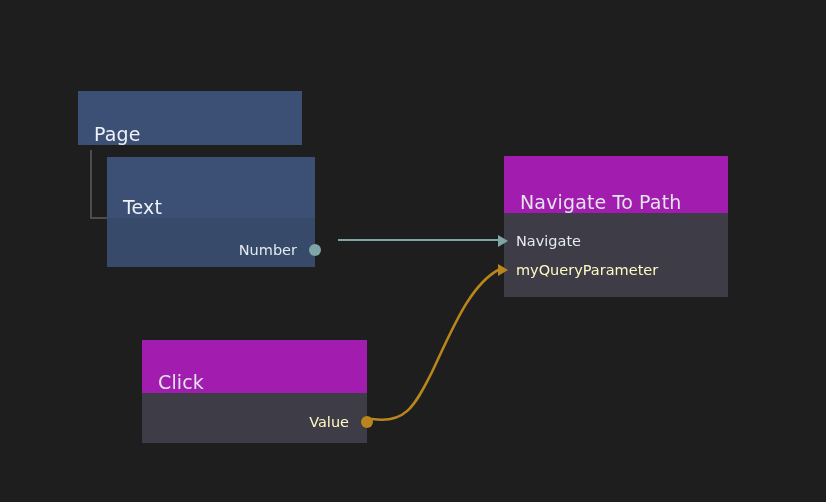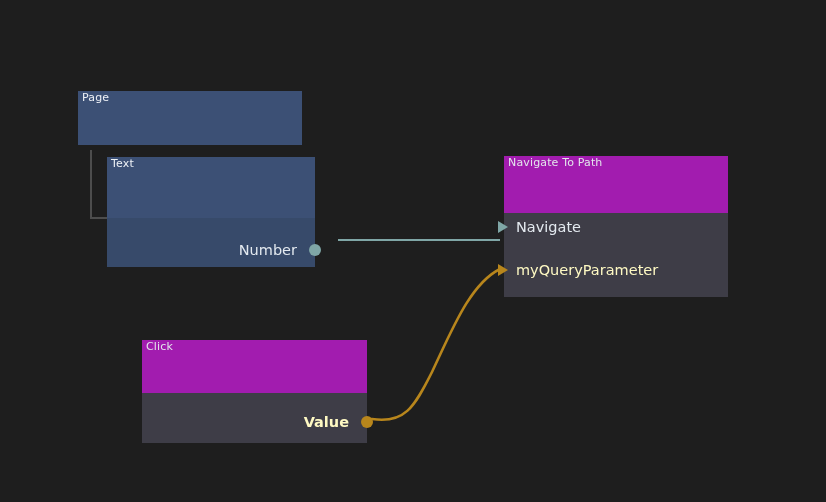--- a/index.html
+++ b/index.html
@@ -34,23 +34,23 @@
 
   
   .node {
     position: absolute;
     z-index: 2;
     box-sizing: border-box;
   }
   .node-header {
     box-sizing: border-box;
     display: flex;
-    align-items: flex-start;
-    padding-left: 4px;
-    font-size: 11px;
+    align-items: flex-end;
+    padding-left: 16px;
+    font-size: 19px;
     letter-spacing: 0.15px;
     color: #e8eaf0;
   }
   .node-body {
     box-sizing: border-box;
     position: relative;
   }
 
   
   .node-blue > .node-header { background: #3c5075; color: #eef1f6; }
@@ -142,36 +142,36 @@
         <span class="port-dot teal" style="margin-left:12px; margin-right:-6px;"></span>
       </div>
     </div>
   </div>
 
   <div class="node node-gray" style="left:504px; top:156px; width:224px;">
     <div class="node-header" style="height:57px;">
       <span>Navigate To Path</span>
     </div>
     <div class="node-body" style="height:84px;">
-      <div class="port-row in" style="top:14px;">
+      <div class="port-row in" style="top:28px;">
         <span class="port-arrow teal" style="margin-left:-6px; margin-right:8px;"></span>
         <span class="port-label teal">Navigate</span>
       </div>
       <div class="port-row in" style="top:57px;">
         <span class="port-arrow orange" style="margin-left:-6px; margin-right:8px;"></span>
         <span class="port-label orange">myQueryParameter</span>
       </div>
     </div>
   </div>
 
   <div class="node node-gray" style="left:142px; top:340px; width:225px;">
     <div class="node-header" style="height:53px;">
       <span>Click</span>
     </div>
     <div class="node-body" style="height:50px;">
-      <div class="port-row out" style="top:29px;font-weight:bold;">
+      <div class="port-row out" style="top:29px;">
         <span class="port-label orange">Value</span>
         <span class="port-dot orange" style="margin-left:12px; margin-right:-6px;"></span>
       </div>
     </div>
   </div>
 
 </div>
 
 </body></html>

